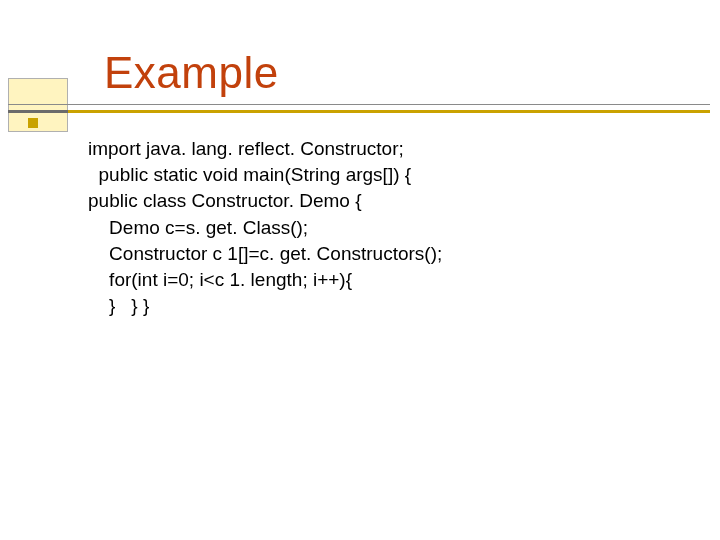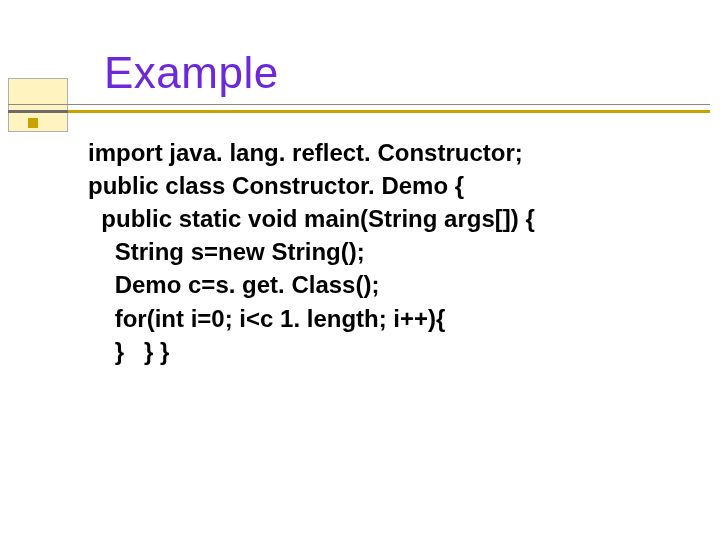--- a/index.html
+++ b/index.html
@@ -50,41 +50,40 @@
     width: 702px;
     height: 1px;
     background: #8a8a8a;
   }
   .title-text {
     position: absolute;
     left: 104px;
     top: 0;
     font-size: 44px;
     font-family: Verdana, Geneva, sans-serif;
-    color: #6d28d9;
+    color: #c2410c;
     letter-spacing: 0.5px;
   }
   .side-square {
     position: absolute;
     left: 28px;
     top: 118px;
     width: 10px;
     height: 10px;
     background: #c9a200;
   }
   .body {
     position: absolute;
     left: 88px;
     top: 136px;
     right: 40px;
     font-family: Verdana, Geneva, sans-serif;
-    font-size: 24px;
+    font-size: 19px;
     line-height: 1.38;
     color: #000000;
-    font-weight: bold;
   }
   .body .line {
     white-space: pre;
   }
 </style>
 </head>
 <body>
 
 <div class="slide">
 
@@ -92,21 +91,21 @@
     <div class="accent-box"></div>
     <div class="title-line-thin"></div>
     <div class="title-underline"></div>
     <div class="title-text">Example</div>
   </div>
 
   <div class="side-square"></div>
 
   <div class="body">
     <div class="line">import java. lang. reflect. Constructor;</div>
+    <div class="line">  public static void main(String args[]) {</div>
     <div class="line">public class Constructor. Demo {</div>
-    <div class="line">  public static void main(String args[]) {</div>
-    <div class="line">    String s=new String();</div>
     <div class="line">    Demo c=s. get. Class();</div>
+    <div class="line">    Constructor c 1[]=c. get. Constructors();</div>
     <div class="line">    for(int i=0; i&lt;c 1. length; i++){</div>
     <div class="line">    }   } }</div>
   </div>
 
 </div>
 
 </body></html>

